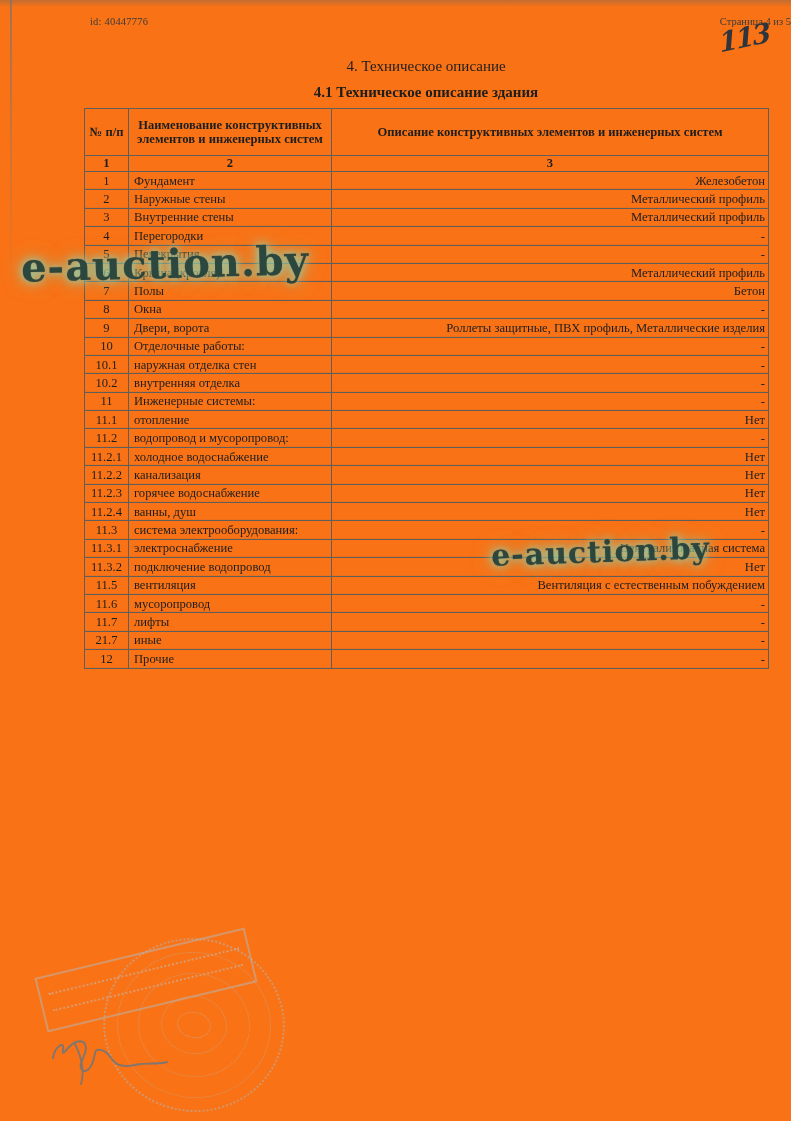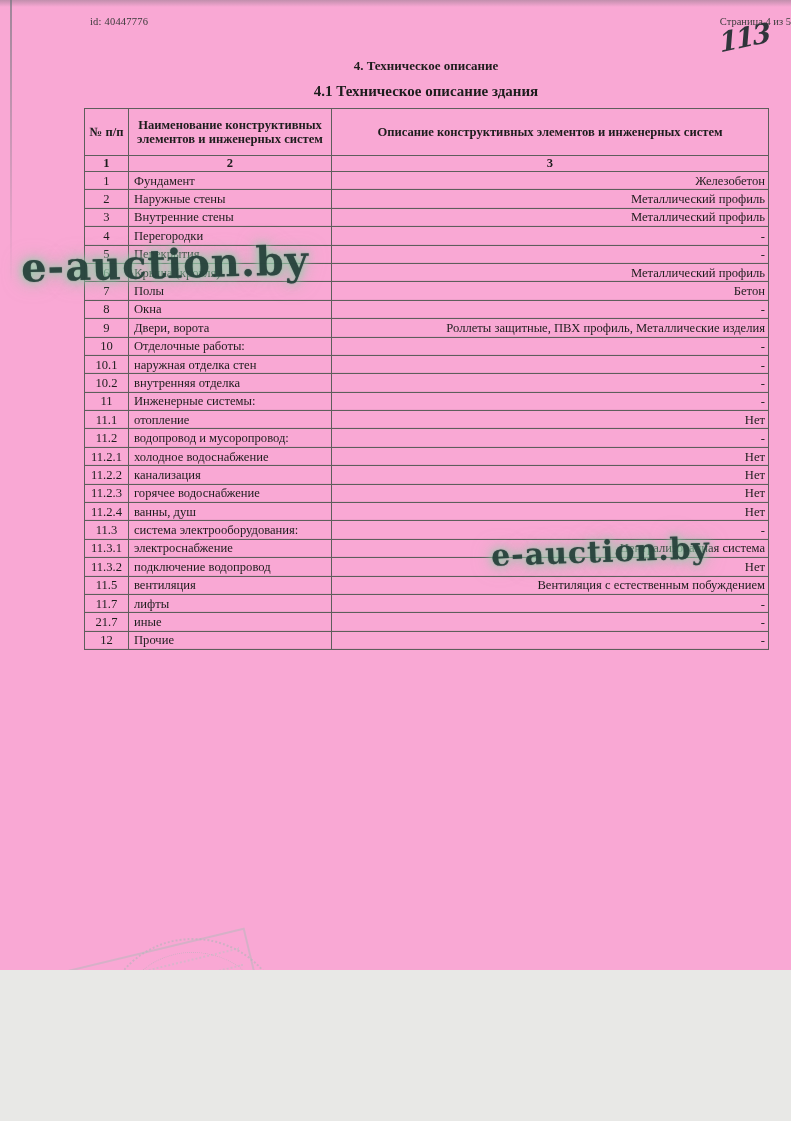--- a/index.html
+++ b/index.html
@@ -1,19 +1,19 @@
 <!DOCTYPE html>
 <html><head>
 <meta charset="utf-8">
 <style>
   html,body{margin:0;padding:0;background:#e8e8e6;}
   .page{
     position:relative;
-    width:791px;height:970px;
-    background:#f9a8d4;
+    width:791px;height:1121px;
+    background:#f97316;
     overflow:hidden;
     font-family:"Liberation Serif", serif;
     color:#1d1d1d;
   }
   
   .scan-top-edge{
     position:absolute;left:0;top:0;width:791px;height:7px;
     background:linear-gradient(180deg, rgba(90,95,100,.35), rgba(90,95,100,0));
     pointer-events:none;
   }
@@ -32,21 +32,21 @@
   }
   .handwritten{
     position:absolute;right:22px;top:22px;
     font-family:"DejaVu Serif", serif;font-style:italic;font-weight:bold;
     font-size:27px;color:#30353b;
     transform:rotate(-12deg) skewX(-6deg);
     letter-spacing:-2px;
   }
   
   .titles{position:absolute;left:84px;top:58px;width:684px;text-align:center;}
-  .title{font-size:13px;font-weight:bold;margin-bottom:9px;}
+  .title{font-size:15px;font-weight:normal;margin-bottom:9px;}
   .subtitle{font-size:15px;font-weight:bold;}
   
   .desc-table{
     position:absolute;left:84px;top:108px;width:684px;
     border-collapse:collapse;table-layout:fixed;
     font-size:12.6px;
     border-radius:16px;
   }
   .desc-table th,.desc-table td{
     border:1px solid #5e5e5c;
@@ -248,20 +248,25 @@
           <td class="c-num">11.3.2</td>
           <td class="c-name">подключение водопровод</td>
           <td class="c-desc">Нет</td>
         </tr>
         <tr>
           <td class="c-num">11.5</td>
           <td class="c-name">вентиляция</td>
           <td class="c-desc">Вентиляция с естественным побуждением</td>
         </tr>
         <tr>
+          <td class="c-num">11.6</td>
+          <td class="c-name">мусоропровод</td>
+          <td class="c-desc">-</td>
+        </tr>
+        <tr>
           <td class="c-num">11.7</td>
           <td class="c-name">лифты</td>
           <td class="c-desc">-</td>
         </tr>
         <tr>
           <td class="c-num">21.7</td>
           <td class="c-name">иные</td>
           <td class="c-desc">-</td>
         </tr>
         <tr>

